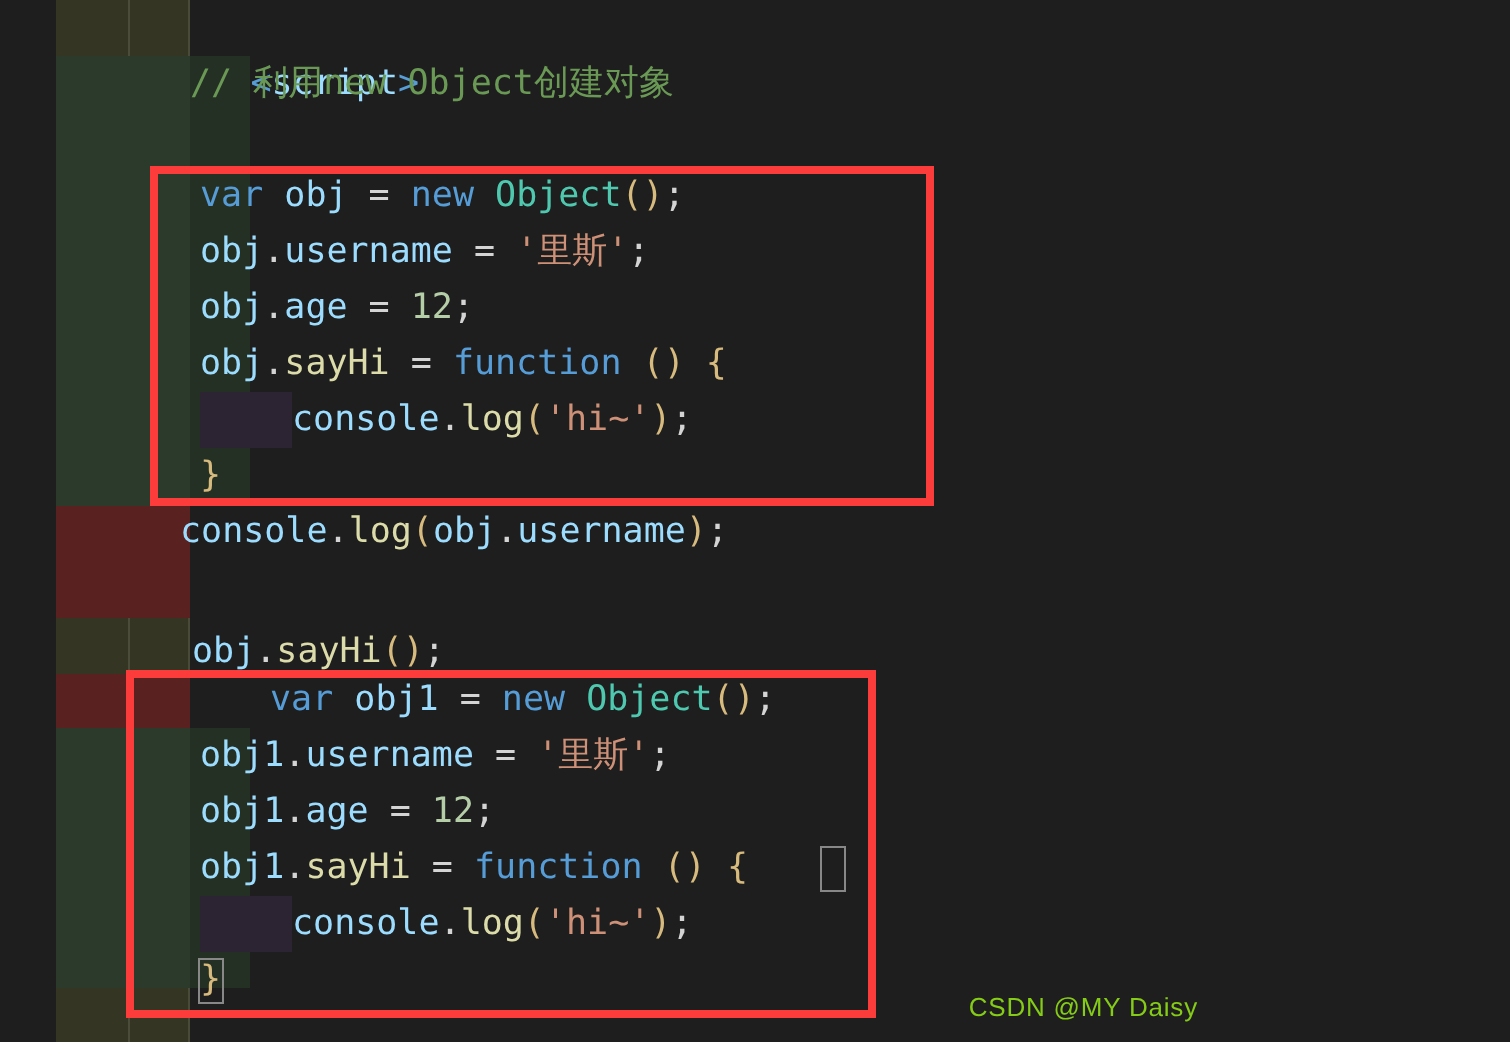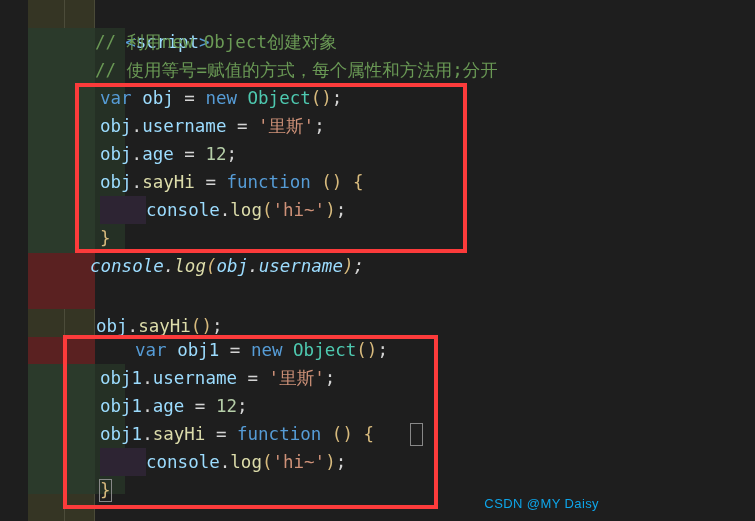--- a/index.html
+++ b/index.html
@@ -53,21 +53,21 @@
   .brk-match{position:absolute;border:1px solid #888;box-sizing:border-box;}
 
   
   .redbox{position:absolute;border:4px solid #fc3b3b;box-sizing:border-box;
           background:transparent;pointer-events:none;}
 
   
   #watermark{
     position:absolute;right:12px;bottom:10px;
     font-family:"Liberation Sans",sans-serif;
-    font-size:13px;color:#0ea5e9;letter-spacing:.4px;
+    font-size:13px;color:#84cc16;letter-spacing:.4px;
   }
 </style>
 </head>
 <body>
 
 <div id="editor">
 
   <div class="gutter-col" id="gutter-a"></div>
   <div class="gutter-col" id="gutter-b"></div>
   <div id="gutter-b-split"></div>
@@ -88,23 +88,20 @@
   <div class="line" style="top:0px;">
     <span class="code" style="left:62px;">
       <span class="t-tag">&lt;</span><span class="t-tagname">script</span><span class="t-tag">&gt;</span>
     </span>
   </div>
 
   <div class="line" style="top:28px;">
     <span class="code t-cmt" style="left:95px;font-family:'DejaVu Sans Mono','DejaVu Sans',monospace;">// 利用new Object创建对象</span>
   </div>
 
-  <div class="line" style="top:56px;">
-    <span class="code t-cmt" style="left:95px;font-family:'DejaVu Sans Mono','DejaVu Sans',monospace;">// 使用等号=赋值的方式，每个属性和方法用;分开</span>
-  </div>
 
   <div class="line" style="top:84px;">
     <span class="code" style="left:100px;"><span class="t-kw">var</span><span> </span><span class="t-var">obj</span><span class="t-punc"> = </span><span class="t-kw">new</span><span> </span><span class="t-type">Object</span><span class="t-paren">()</span><span class="t-punc">;</span></span>
   </div>
 
   <div class="line" style="top:112px;">
     <span class="code" style="left:100px;"><span class="t-var">obj</span><span class="t-punc">.</span><span class="t-var">username</span><span class="t-punc"> = </span><span class="t-str" style="font-family:'DejaVu Sans Mono','DejaVu Sans',monospace;">'里斯'</span><span class="t-punc">;</span></span>
   </div>
 
   <div class="line" style="top:140px;">
@@ -117,21 +114,21 @@
 
   <div class="line" style="top:196px;">
     <span class="code" style="left:146px;"><span class="t-var">console</span><span class="t-punc">.</span><span class="t-fn">log</span><span class="t-paren">(</span><span class="t-str">'hi~'</span><span class="t-paren">)</span><span class="t-punc">;</span></span>
   </div>
 
   <div class="line" style="top:224px;">
     <span class="code t-brace" style="left:100px;">}</span>
   </div>
 
   <div class="line" style="top:252px;">
-    <span class="code" style="left:90px;font-style:italic;"><span class="t-var">console</span><span class="t-punc">.</span><span class="t-fn">log</span><span class="t-paren">(</span><span class="t-var">obj</span><span class="t-punc">.</span><span class="t-var">username</span><span class="t-paren">)</span><span class="t-punc">;</span></span>
+    <span class="code" style="left:90px;"><span class="t-var">console</span><span class="t-punc">.</span><span class="t-fn">log</span><span class="t-paren">(</span><span class="t-var">obj</span><span class="t-punc">.</span><span class="t-var">username</span><span class="t-paren">)</span><span class="t-punc">;</span></span>
   </div>
 
   <div class="line" style="top:280px;">
     <span class="code" style="left:96px;margin-top:32px;"><span class="t-var">obj</span><span class="t-punc">.</span><span class="t-fn">sayHi</span><span class="t-paren">()</span><span class="t-punc">;</span></span>
   </div>
 
   <div class="line" style="top:308px;"></div>
 
   <div class="line" style="top:336px;">
     <span class="code" style="left:95px;padding-left:40px;"><span class="t-kw">var</span><span> </span><span class="t-var">obj1</span><span class="t-punc"> = </span><span class="t-kw">new</span><span> </span><span class="t-type">Object</span><span class="t-paren">()</span><span class="t-punc">;</span></span>

